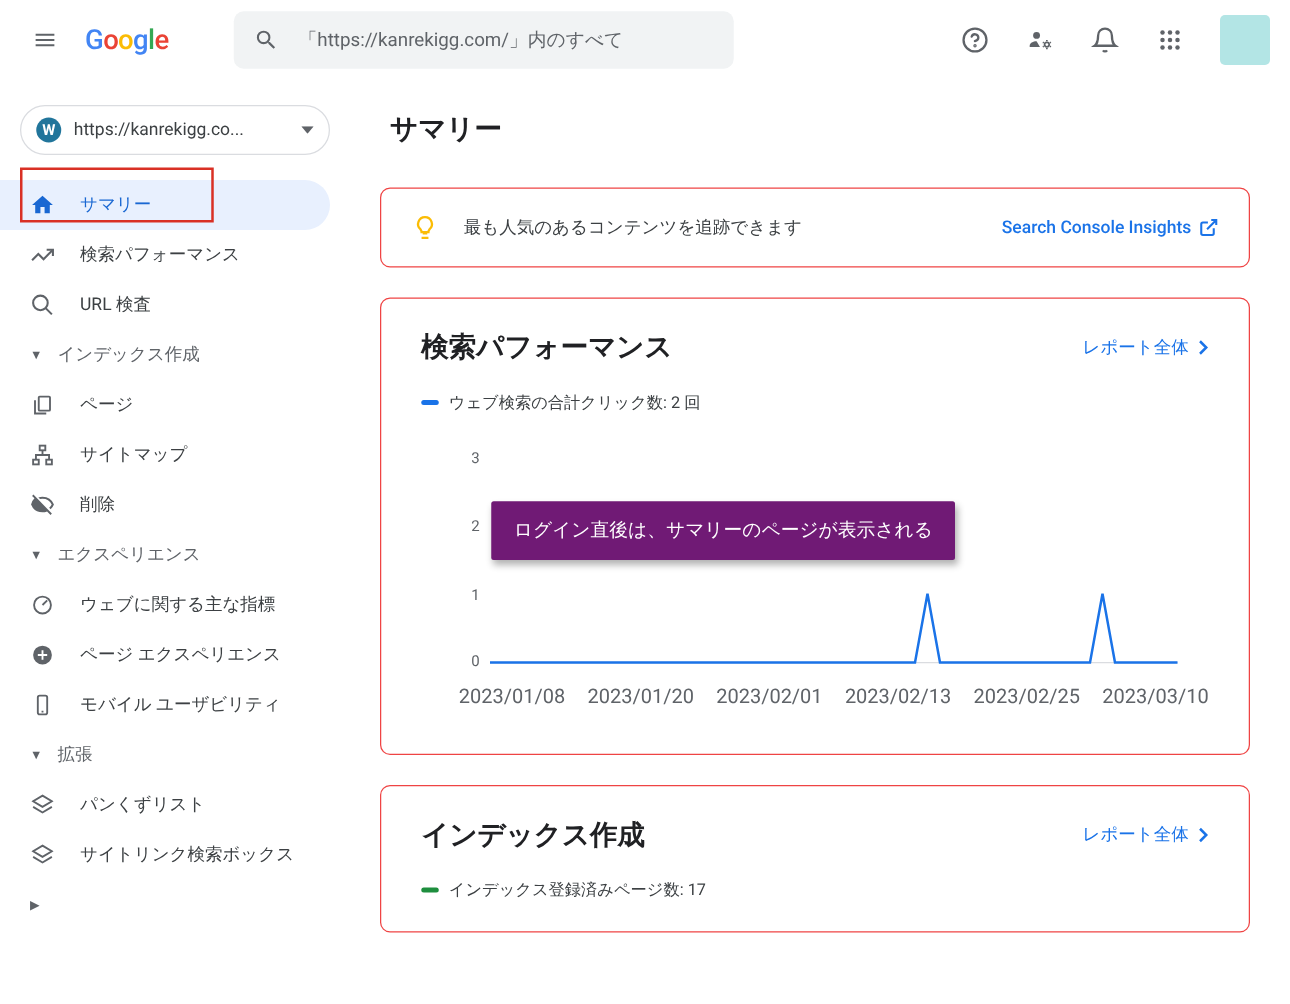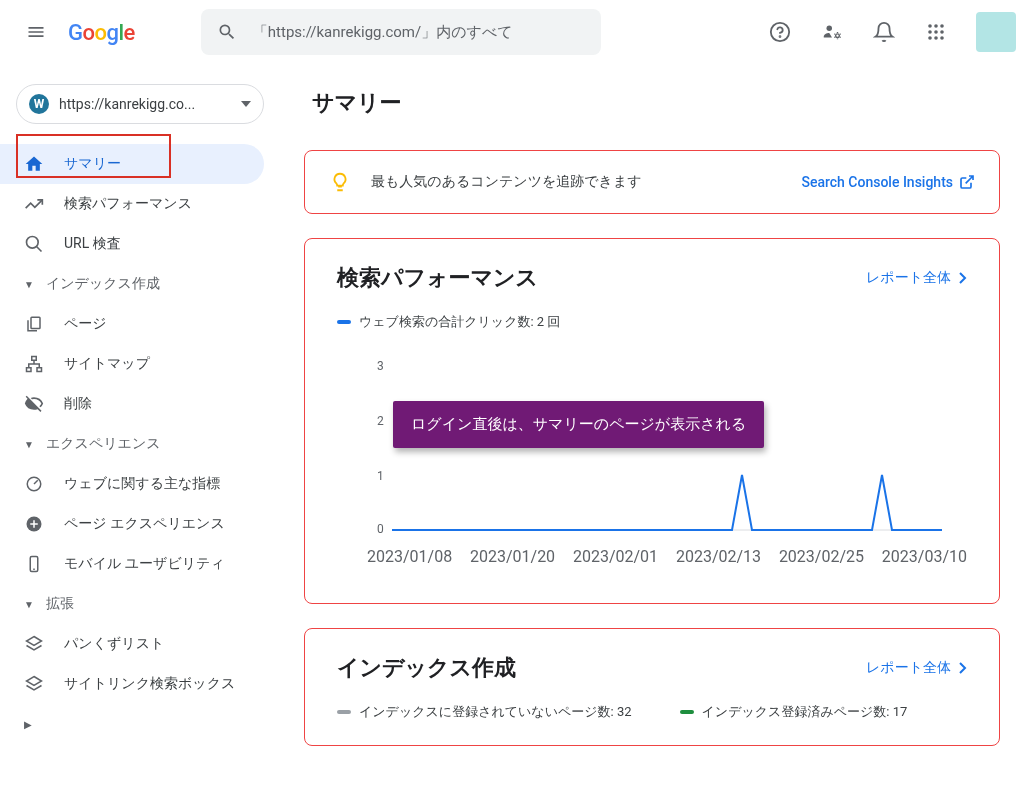--- a/index.html
+++ b/index.html
@@ -4,21 +4,21 @@
 <style>
 * { margin: 0; padding: 0; box-sizing: border-box; font-family: 'Google Sans', Roboto, Arial, sans-serif; }
 body { background: #fff; color: #202124; overflow: hidden; }
 .app { width: 1032px; height: 803px; display: flex; flex-direction: column; }
 .header { height: 64px; display: flex; align-items: center; padding: 0 16px; gap: 12px; }
 .menu-btn { width: 40px; height: 40px; display: flex; align-items: center; justify-content: center; border-radius: 50%; cursor: pointer; }
 .logo-wrap { display: flex; align-items: center; gap: 4px; }
 .google-logo { font-size: 22px; font-weight: 500; letter-spacing: -0.5px; }
 .g-b { color: #4285f4; } .g-r { color: #ea4335; } .g-y { color: #fbbc04; } .g-g { color: #34a853; }
 .sc-text { font-size: 22px; color: #5f6368; font-weight: 400; }
-.search-bar { flex: 1; max-width: 400px; margin-left: 54px; height: 46px; background: #f1f3f4; border-radius: 8px; display: flex; align-items: center; padding: 0 16px; gap: 16px; }
+.search-bar { flex: 1; max-width: 400px; margin-left: 40px; height: 46px; background: #f1f3f4; border-radius: 8px; display: flex; align-items: center; padding: 0 16px; gap: 16px; }
 .search-bar .si { color: #5f6368; }
 .search-bar .st { color: #5f6368; font-size: 15px; overflow: hidden; white-space: nowrap; }
 .hdr-actions { margin-left: auto; display: flex; align-items: center; gap: 12px; }
 .icon-btn { width: 40px; height: 40px; display: flex; align-items: center; justify-content: center; color: #5f6368; cursor: pointer; border-radius: 50%; }
 .avatar { width: 40px; height: 40px; background: #b3e5e5; border-radius: 4px; margin-left: 8px; }
 .body { flex: 1; display: flex; overflow: hidden; }
 .sidebar { width: 280px; padding: 12px 0; overflow-y: auto; }
 .prop-selector { margin: 8px 16px 20px 16px; height: 40px; border: 1px solid #dadce0; border-radius: 20px; display: flex; align-items: center; padding: 0 12px; gap: 10px; cursor: pointer; }
 .prop-icon { width: 20px; height: 20px; background: #21759b; border-radius: 50%; display: flex; align-items: center; justify-content: center; color: #fff; font-size: 12px; font-weight: bold; }
 .prop-text { flex: 1; color: #3c4043; font-size: 14px; overflow: hidden; text-overflow: ellipsis; white-space: nowrap; }
@@ -297,24 +297,20 @@
           <h2 class="card-title">インデックス作成</h2>
           <a class="report-link">
             <span>レポート全体</span>
             <svg width="8" height="12" viewBox="0 0 8 12" fill="none" stroke="currentColor" stroke-width="2">
                 <polyline points="1,1 6,6 1,11"></polyline>
               </svg>
           </a>
         </div>
         <div class="idx-legends">
           <div class="idx-legend">
-            <div class="legend-swatch" style="background:#9aa0a6;"></div>
-            <span>インデックスに登録されていないページ数: 32</span>
-          </div>
-          <div class="idx-legend">
             <div class="legend-swatch" style="background:#1e8e3e;"></div>
             <span>インデックス登録済みページ数: 17</span>
           </div>
         </div>
       </div>
     </div>
   </div>
 </div>
 
 </body></html>

